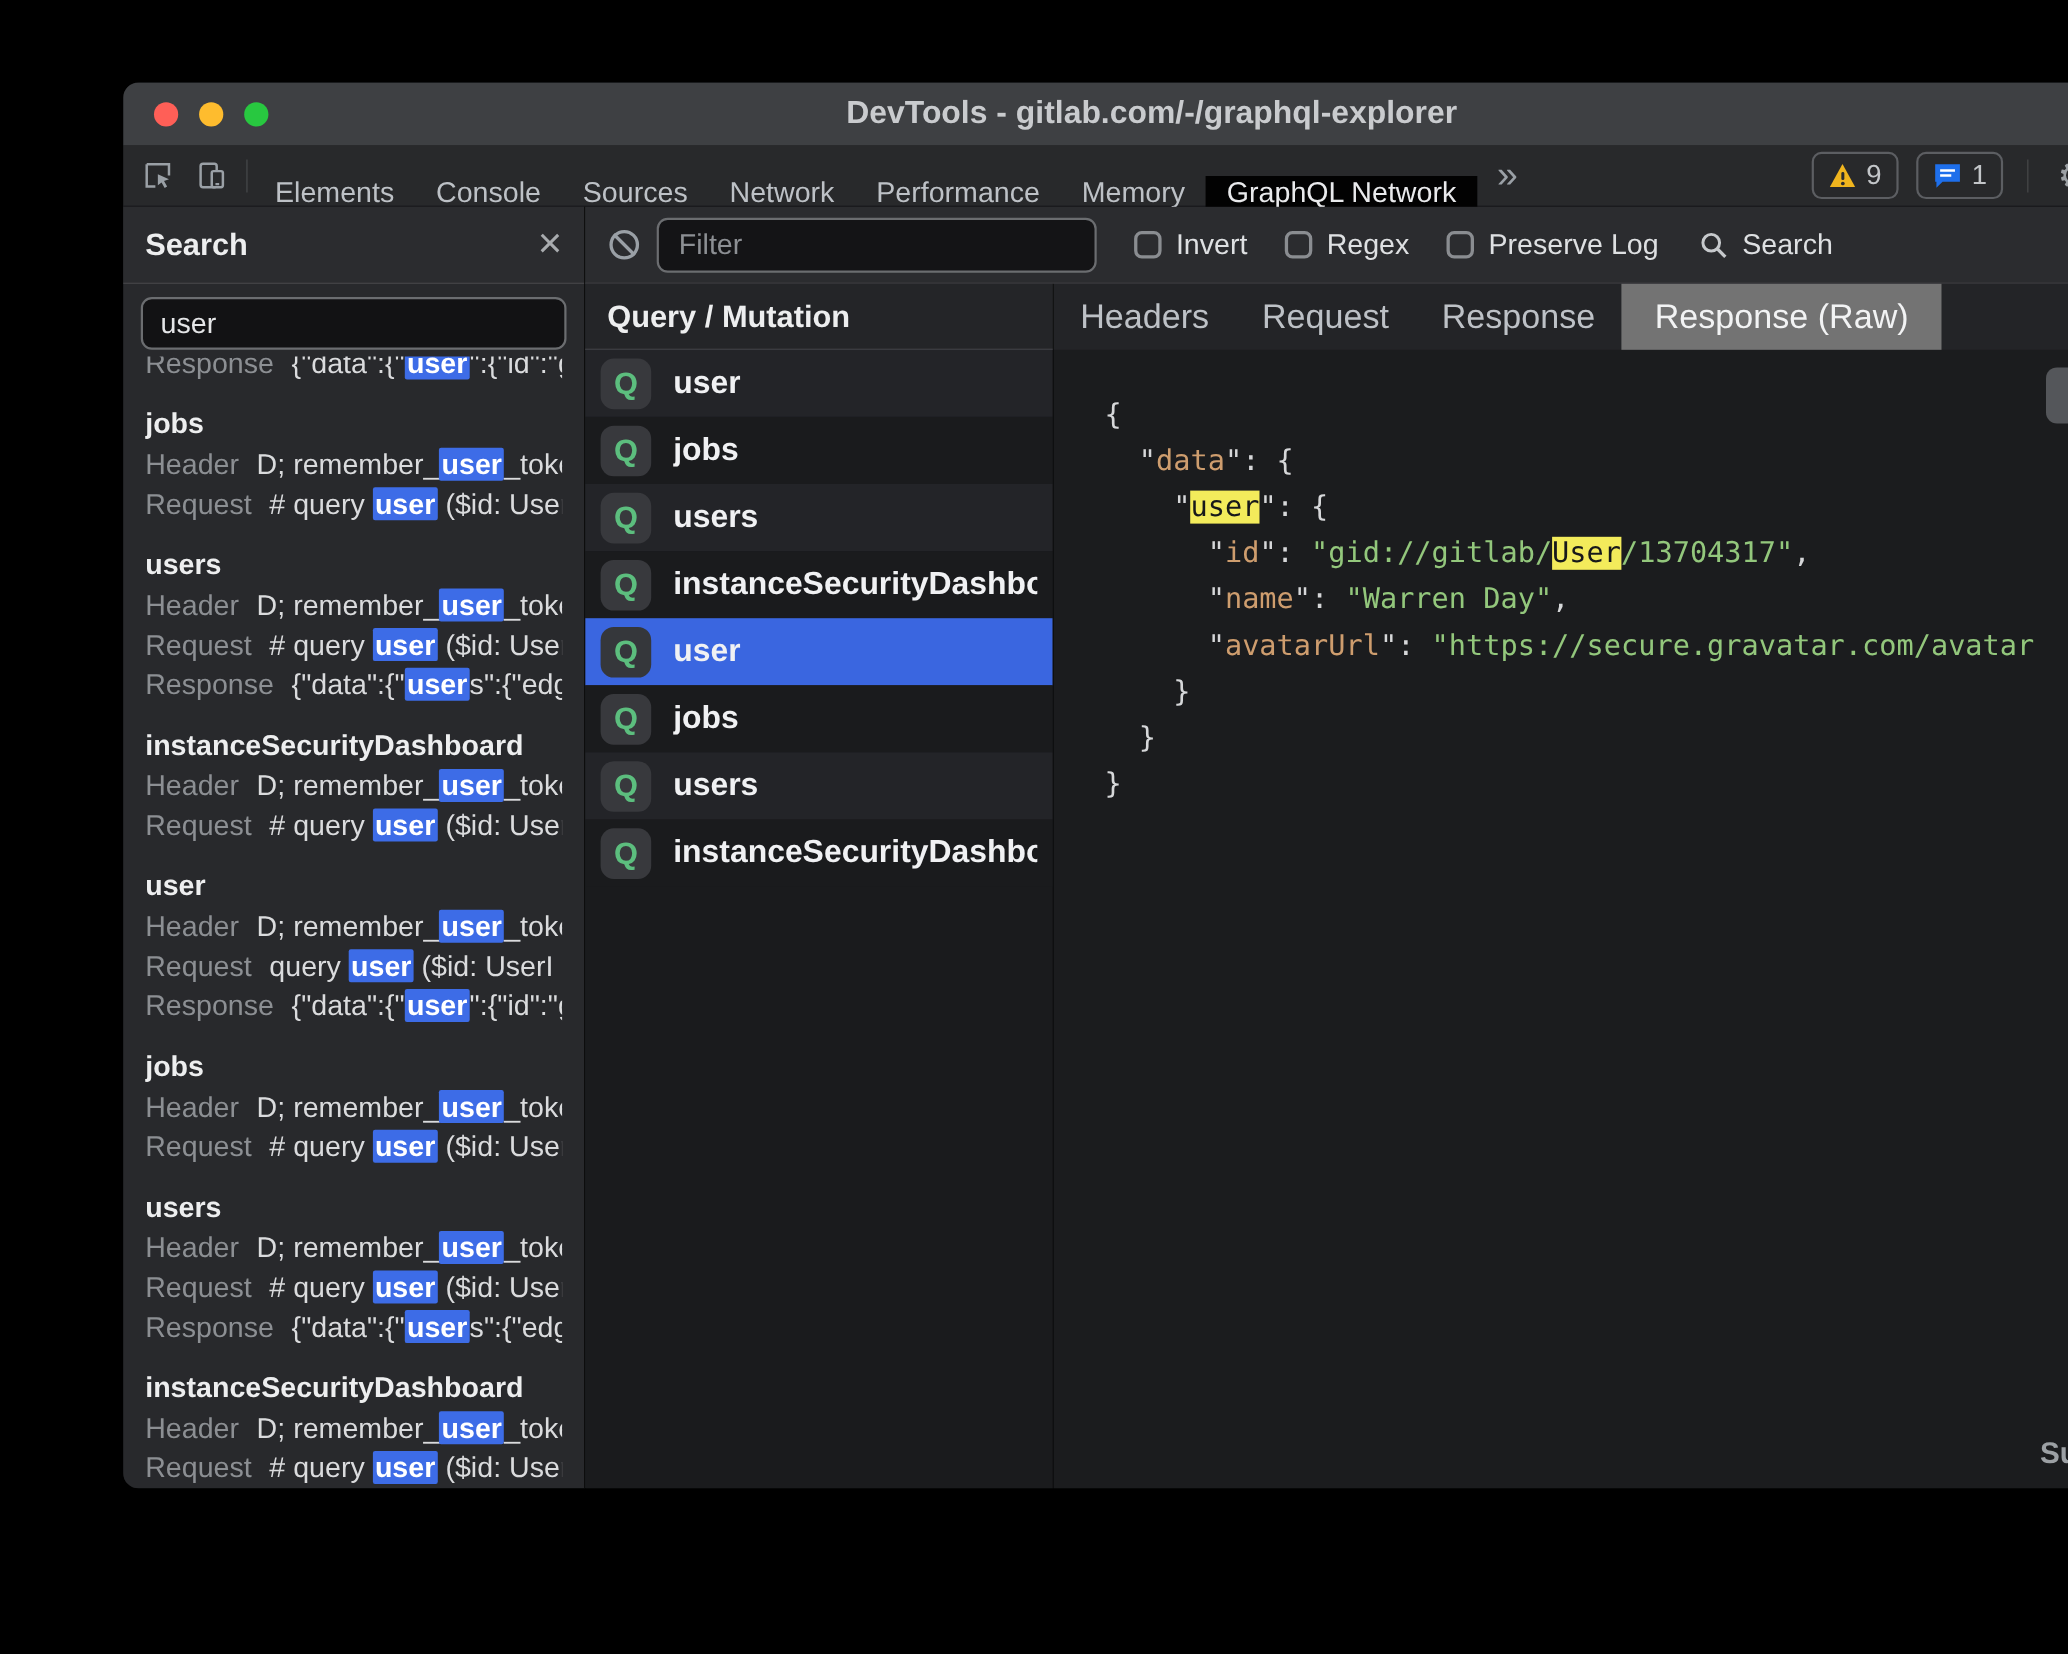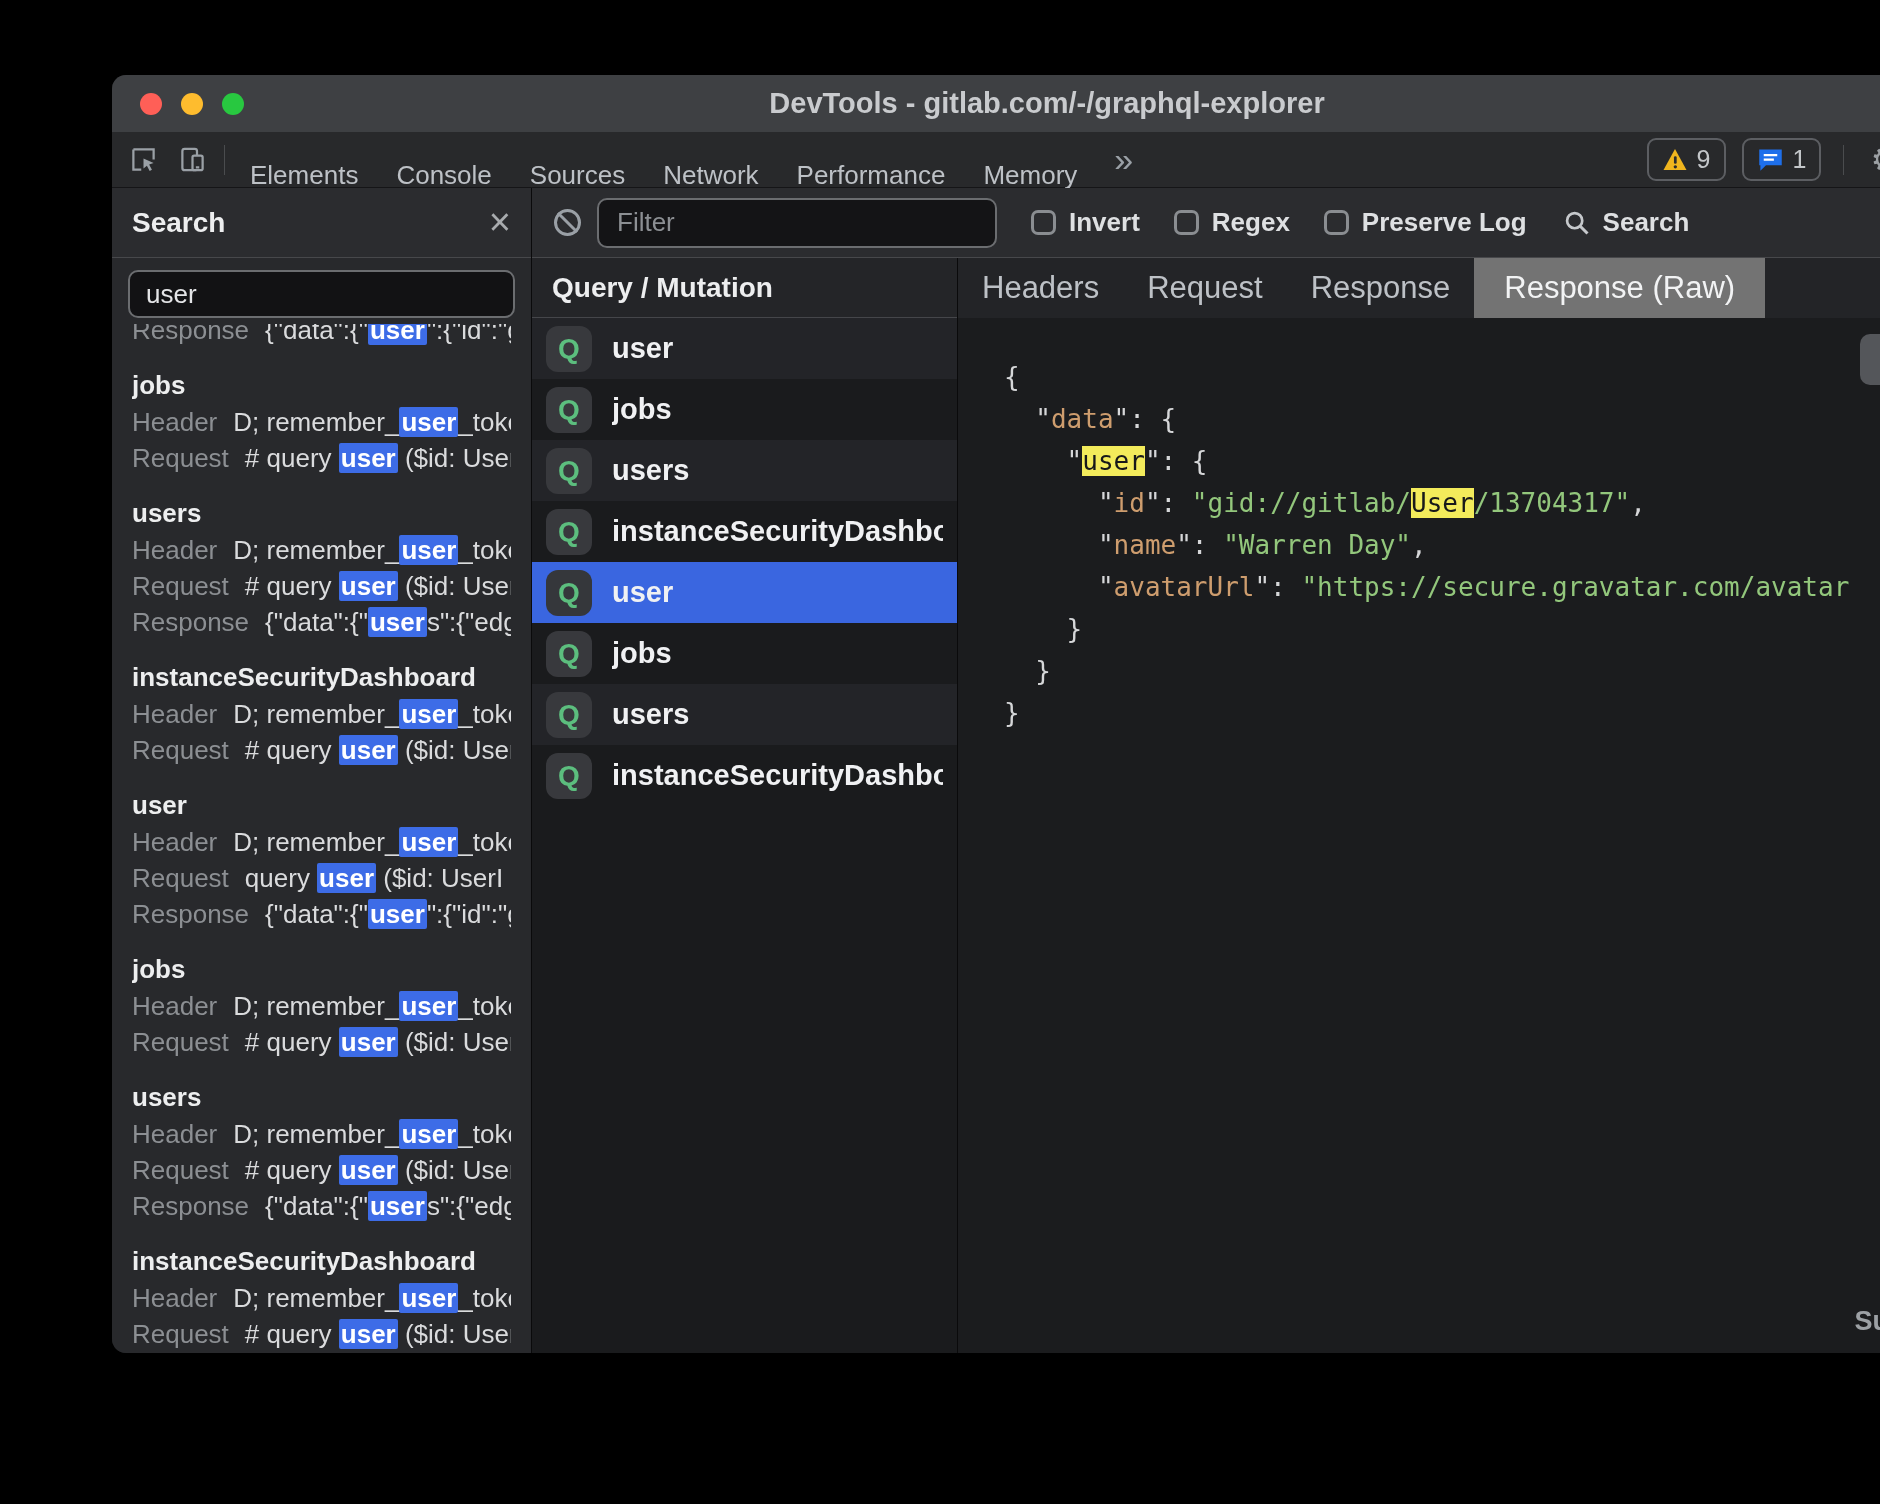--- a/index.html
+++ b/index.html
@@ -60,21 +60,21 @@
   .filter-row { height:70px; flex:none; background:#2B2C2F; border-bottom:1px solid #47484B;
                 display:flex; align-items:center; padding:0 22px; }
   .block { width:27px; height:27px; border:3px solid #9AA0A6; border-radius:50%; position:relative; flex:none; }
   .block::after { content:""; position:absolute; left:-3px; top:9px; width:27px; height:3px;
                   background:#9AA0A6; transform:rotate(45deg); }
   .filter-input { width:400px; height:50px; margin-left:16px; border-radius:10px; background:#141416;
                   border:2px solid #6B6D70; color:#E4E5E7; font-size:26px; padding:12px 18px; outline:none;
                   font-family:"Liberation Sans", sans-serif; }
   .filter-input::placeholder { color:#8C8F93; }
   .cb { width:25px; height:25px; border:3px solid #8A8D91; border-radius:7px; flex:none; margin-left:34px; }
-  .cb-label { margin-left:13px; font-size:26px; font-weight:700; color:#DEE0E2; white-space:nowrap; }
+  .cb-label { margin-left:13px; font-size:26px; font-weight:400; color:#DEE0E2; white-space:nowrap; }
   .search-tool { display:flex; align-items:center; margin-left:36px; gap:12px; }
   .search-tool .cb-label { margin-left:0; }
 
   .body { flex:1; display:flex; min-height:0; }
 
   
   .mid { width:426px; flex:none; border-right:1px solid #0A0A0B; background:#1A1B1D;
          display:flex; flex-direction:column; min-height:0; }
   .mid-h { height:60px; flex:none; background:#242528; border-bottom:1px solid #45464A;
            display:flex; align-items:center; padding:0 20px; font-size:28px; font-weight:bold; color:#EDEEEF; }
@@ -141,20 +141,21 @@
       </span>
     </div>
     <div class="tb-sep"></div>
     <div class="tabs" id="tabs">
         <div class="tab">Elements</div>
         <div class="tab">Console</div>
         <div class="tab">Sources</div>
         <div class="tab">Network</div>
         <div class="tab">Performance</div>
         <div class="tab">Memory</div>
+        <div class="tab active">GraphQL Network</div>
       </div>
     <div class="more">»</div>
     <div class="tb-right">
       <div class="pill">
         <svg width="26" height="23" viewBox="0 0 24 22">
           <path d="M12 1 L23 21 H1 Z" fill="#F0B51E"></path>
           <rect x="11" y="8" width="2.6" height="7" rx="1.2" fill="#2B2C2E"></rect>
           <circle cx="12.3" cy="18" r="1.6" fill="#2B2C2E"></circle>
         </svg>
         <span>9</span>

